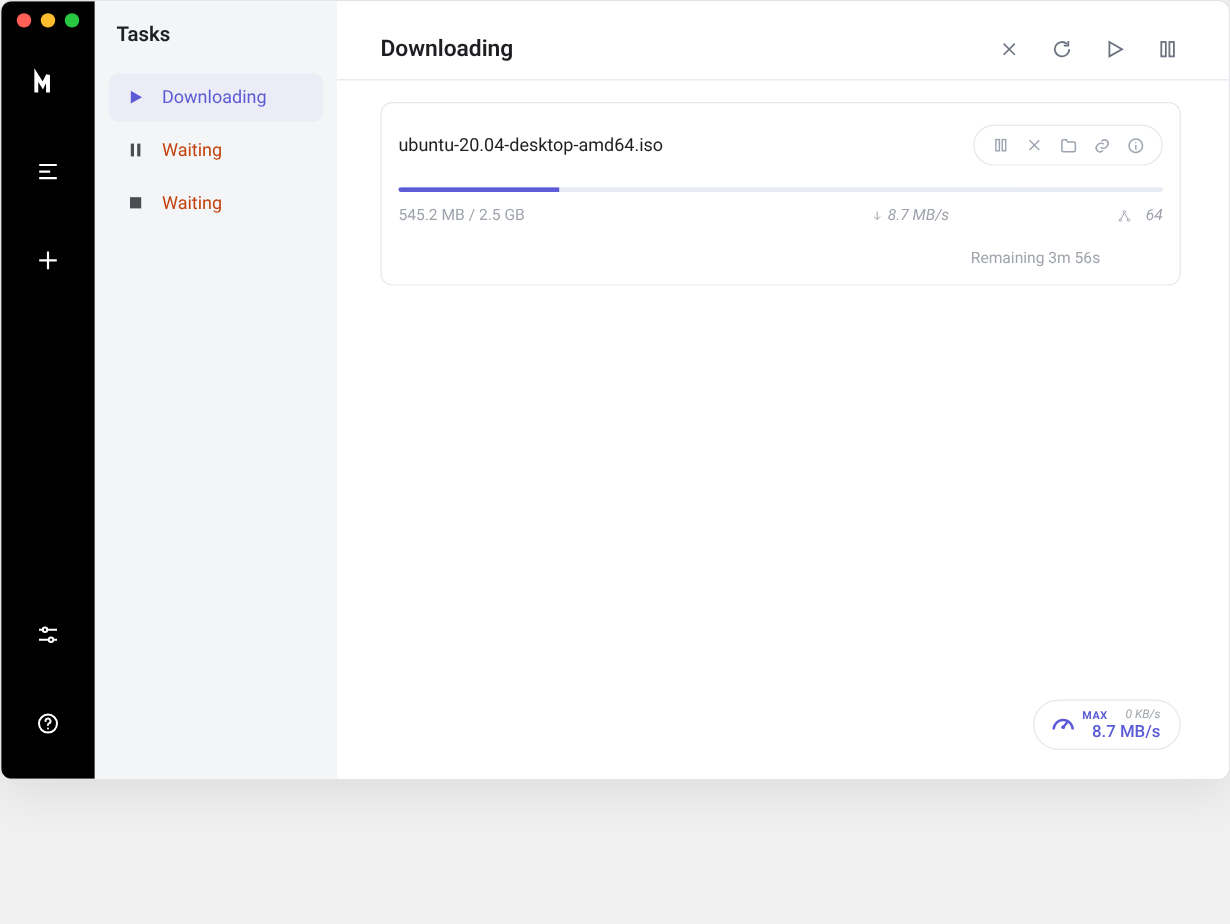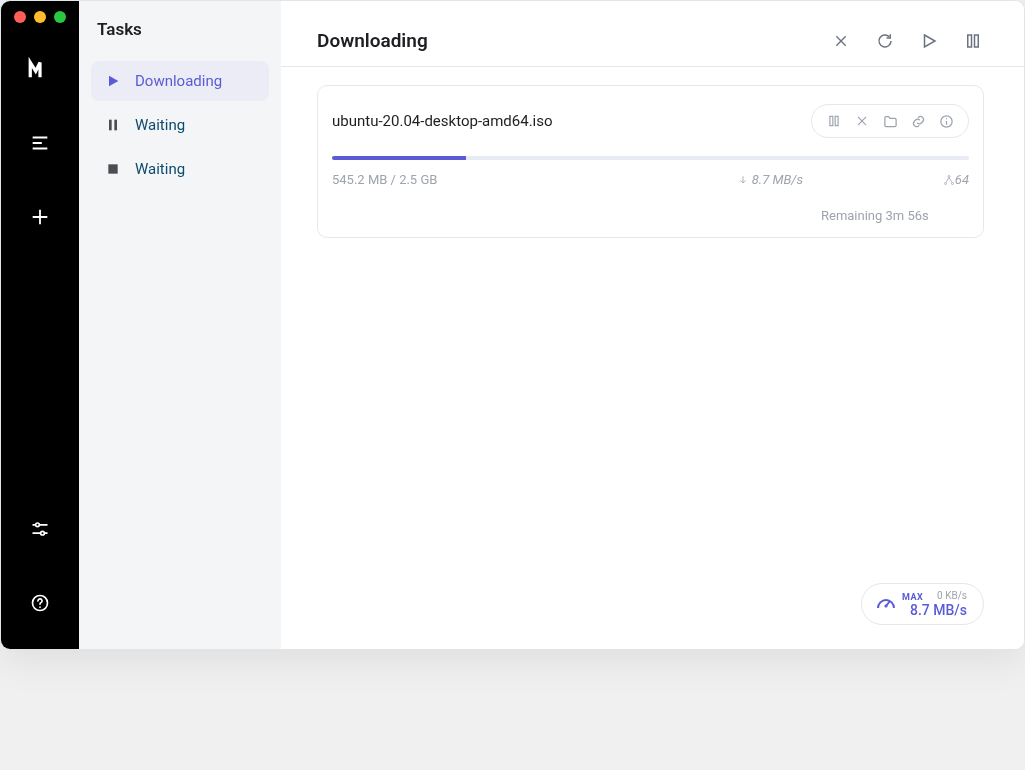--- a/index.html
+++ b/index.html
@@ -24,21 +24,21 @@
 
   
   .rail{position:absolute;left:0;top:0;bottom:0;width:78px;background:var(--dark);display:flex;flex-direction:column;align-items:center;padding-top:46px;color:#fff;gap:30px;}
   .rail .bottom{margin-top:auto;display:flex;flex-direction:column;gap:30px;padding-bottom:24px;align-items:center;}
   .rail-btn{width:44px;height:44px;display:flex;align-items:center;justify-content:center;border-radius:8px;cursor:pointer;}
   .rail-btn svg{stroke:#fff;fill:none;}
 
   
   .side{position:absolute;left:78px;top:0;bottom:0;width:202px;background:var(--panel);padding:18px 12px;}
   .side h2{margin:0 6px 22px 6px;font-size:17px;font-weight:600;color:var(--text);}
-  .side-item{display:flex;align-items:center;gap:14px;height:40px;padding:0 14px;border-radius:8px;font-size:15px;color:#0c4a6e;cursor:pointer;margin-bottom:4px;}
+  .side-item{display:flex;align-items:center;gap:14px;height:40px;padding:0 14px;border-radius:8px;font-size:15px;color:#c2410c;cursor:pointer;margin-bottom:4px;}
   .side-item.active{background:var(--hover);color:var(--accent);}
   .side-item.active svg{stroke:var(--accent);fill:var(--accent);}
   .side-item svg{width:16px;height:16px;}
 
   
   .main{position:absolute;left:280px;right:0;top:0;bottom:0;background:var(--bg);}
   .main-header{display:flex;align-items:center;justify-content:space-between;padding:28px 40px 14px 36px;border-bottom:1px solid var(--border);margin:0 0 18px 0;}
   .main-header h1{margin:0;font-size:19px;font-weight:600;color:var(--text);}
   .toolbar{display:flex;gap:22px;align-items:center;}
   .tb-btn{width:22px;height:22px;display:flex;align-items:center;justify-content:center;cursor:pointer;color:#6b7280;}
@@ -53,28 +53,28 @@
   .ca-btn{width:24px;height:24px;display:flex;align-items:center;justify-content:center;cursor:pointer;}
   .ca-btn svg{stroke:#9ca3af;fill:none;}
 
   .progress{height:4px;background:#e9ebf4;border-radius:3px;overflow:hidden;margin-bottom:12px;}
   .progress-bar{height:100%;background:var(--accent);}
 
   .card-stats{display:flex;align-items:flex-start;font-size:13px;color:var(--muted);}
   .card-stats .size{flex:1;}
   .card-stats .speed{display:flex;align-items:center;gap:4px;font-style:italic;margin-right:18px;}
   .card-stats .remaining{margin-right:14px;margin-top:36px;}
-  .card-stats .conns{font-style:italic;display:flex;align-items:center;gap:0;}
+  .card-stats .conns{font-style:italic;display:flex;align-items:center;gap:12px;}
 
   
   .footer-pill{position:absolute;right:40px;bottom:24px;border:1px solid var(--border);border-radius:24px;padding:6px 16px 6px 10px;display:flex;align-items:center;gap:10px;margin-top:32px;}
   .gauge{width:28px;height:28px;display:flex;align-items:center;justify-content:center;}
   .pill-text{display:flex;flex-direction:column;align-items:flex-end;line-height:1.15;}
   .pill-max{font-size:9px;font-weight:700;letter-spacing:.5px;color:var(--accent);position:absolute;left:40px;top:8px;}
-  .pill-up{font-size:10px;color:var(--muted);}
+  .pill-up{font-size:10px;color:var(--muted);font-style:italic;}
   .pill-down{font-size:14px;font-weight:500;color:var(--accent);}
 
   
   svg{display:block;}
 </style>
 </head>
 <body>
 
 <div class="window">
 

